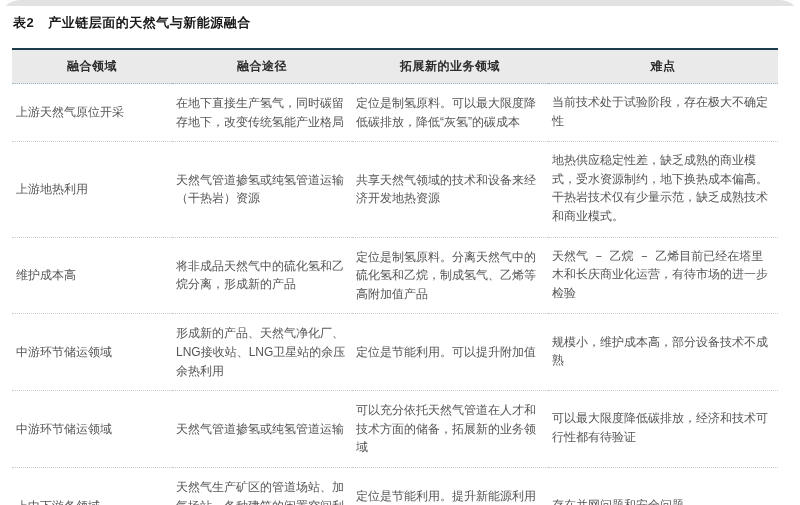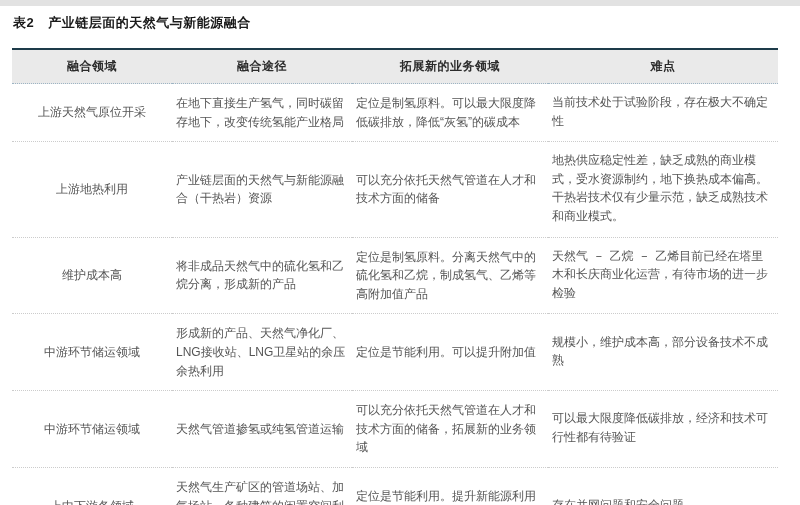--- a/index.html
+++ b/index.html
@@ -2,20 +2,21 @@
 <html><head>
 <meta charset="utf-8">
 <style>
   html,body { margin:0; padding:0; }
   body { background:#ffffff; font-family:"Liberation Sans","DejaVu Sans",sans-serif; }
   .page {
     position:relative;
     width:800px; height:505px;
     background:#ffffff;
     overflow:hidden;
+    border-radius:20px;
   }
   .top-strip {
     position:absolute; top:0; left:0;
     width:800px; height:6px;
     background:#e2e2e2;
   }
   .doc-title {
     position:absolute; top:14px; left:13px;
     font-size:13px; font-weight:bold; color:#1a1a1a;
     letter-spacing:0.5px;
@@ -41,21 +42,21 @@
     font-size:12px; color:#555555;
     line-height:1.55; vertical-align:middle;
     padding:10px 4px;
   }
   table.fusion tbody tr { border-bottom:1px dotted #cccccc; }
   table.fusion tbody tr:last-child { border-bottom:2px solid #7fa0b0; }
   .col1 { width:160px; }
   .col2 { width:180px; }
   .col3 { width:196px; }
   .col4 { width:230px; }
-  td.c-field { text-align:center; padding:10px 8px; }
+  td.c-field { text-align:left; padding:10px 8px; }
   td.c-pathway { padding:10px 22px 10px 8px; }
   td.c-role { padding:10px 30px 10px 10px;margin-top:20px; }
   td.c-difficulty { padding:10px 34px 10px 10px;font-family:Liberation Mono, monospace; }
 </style>
 </head>
 <body>
 
 <div class="page">
   <div class="top-strip"></div>
 
@@ -80,22 +81,22 @@
     </thead>
     <tbody>
         <tr>
       <td class="c-field">上游天然气原位开采</td>
       <td class="c-pathway">在地下直接生产氢气，同时碳留存地下，改变传统氢能产业格局</td>
       <td class="c-role">定位是制氢原料。可以最大限度降低碳排放，降低“灰氢”的碳成本</td>
       <td class="c-difficulty">当前技术处于试验阶段，存在极大不确定性</td>
     </tr>
         <tr>
       <td class="c-field">上游地热利用</td>
-      <td class="c-pathway">产业链层面的天然气与新能源融合（干热岩）资源</td>
-      <td class="c-role">可以充分依托天然气管道在人才和技术方面的储备</td>
+      <td class="c-pathway">天然气管道掺氢或纯氢管道运输（干热岩）资源</td>
+      <td class="c-role">共享天然气领域的技术和设备来经济开发地热资源</td>
       <td class="c-difficulty">地热供应稳定性差，缺乏成熟的商业模式，受水资源制约，地下换热成本偏高。干热岩技术仅有少量示范，缺乏成熟技术和商业模式。</td>
     </tr>
         <tr>
       <td class="c-field">维护成本高</td>
       <td class="c-pathway">将非成品天然气中的硫化氢和乙烷分离，形成新的产品</td>
       <td class="c-role">定位是制氢原料。分离天然气中的硫化氢和乙烷，制成氢气、乙烯等高附加值产品</td>
       <td class="c-difficulty">天然气 – 乙烷 – 乙烯目前已经在塔里木和长庆商业化运营，有待市场的进一步检验</td>
     </tr>
         <tr>
       <td class="c-field">中游环节储运领域</td>

